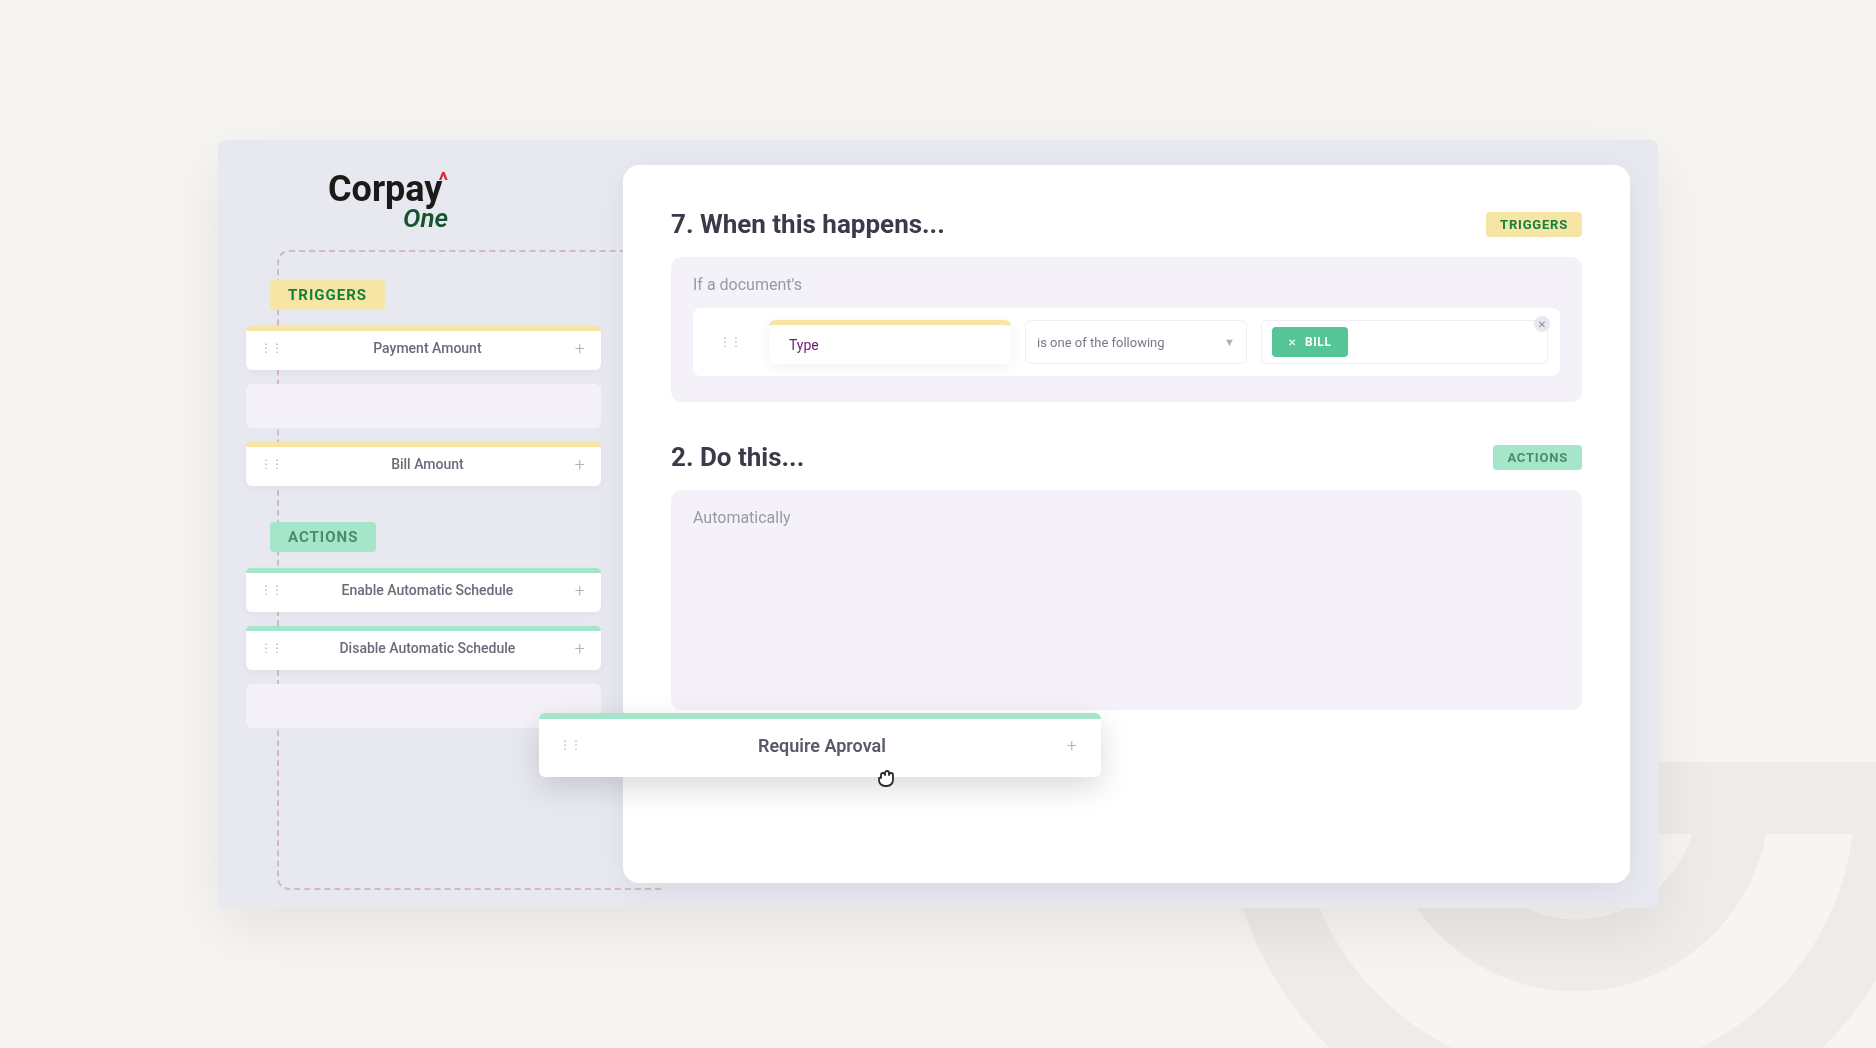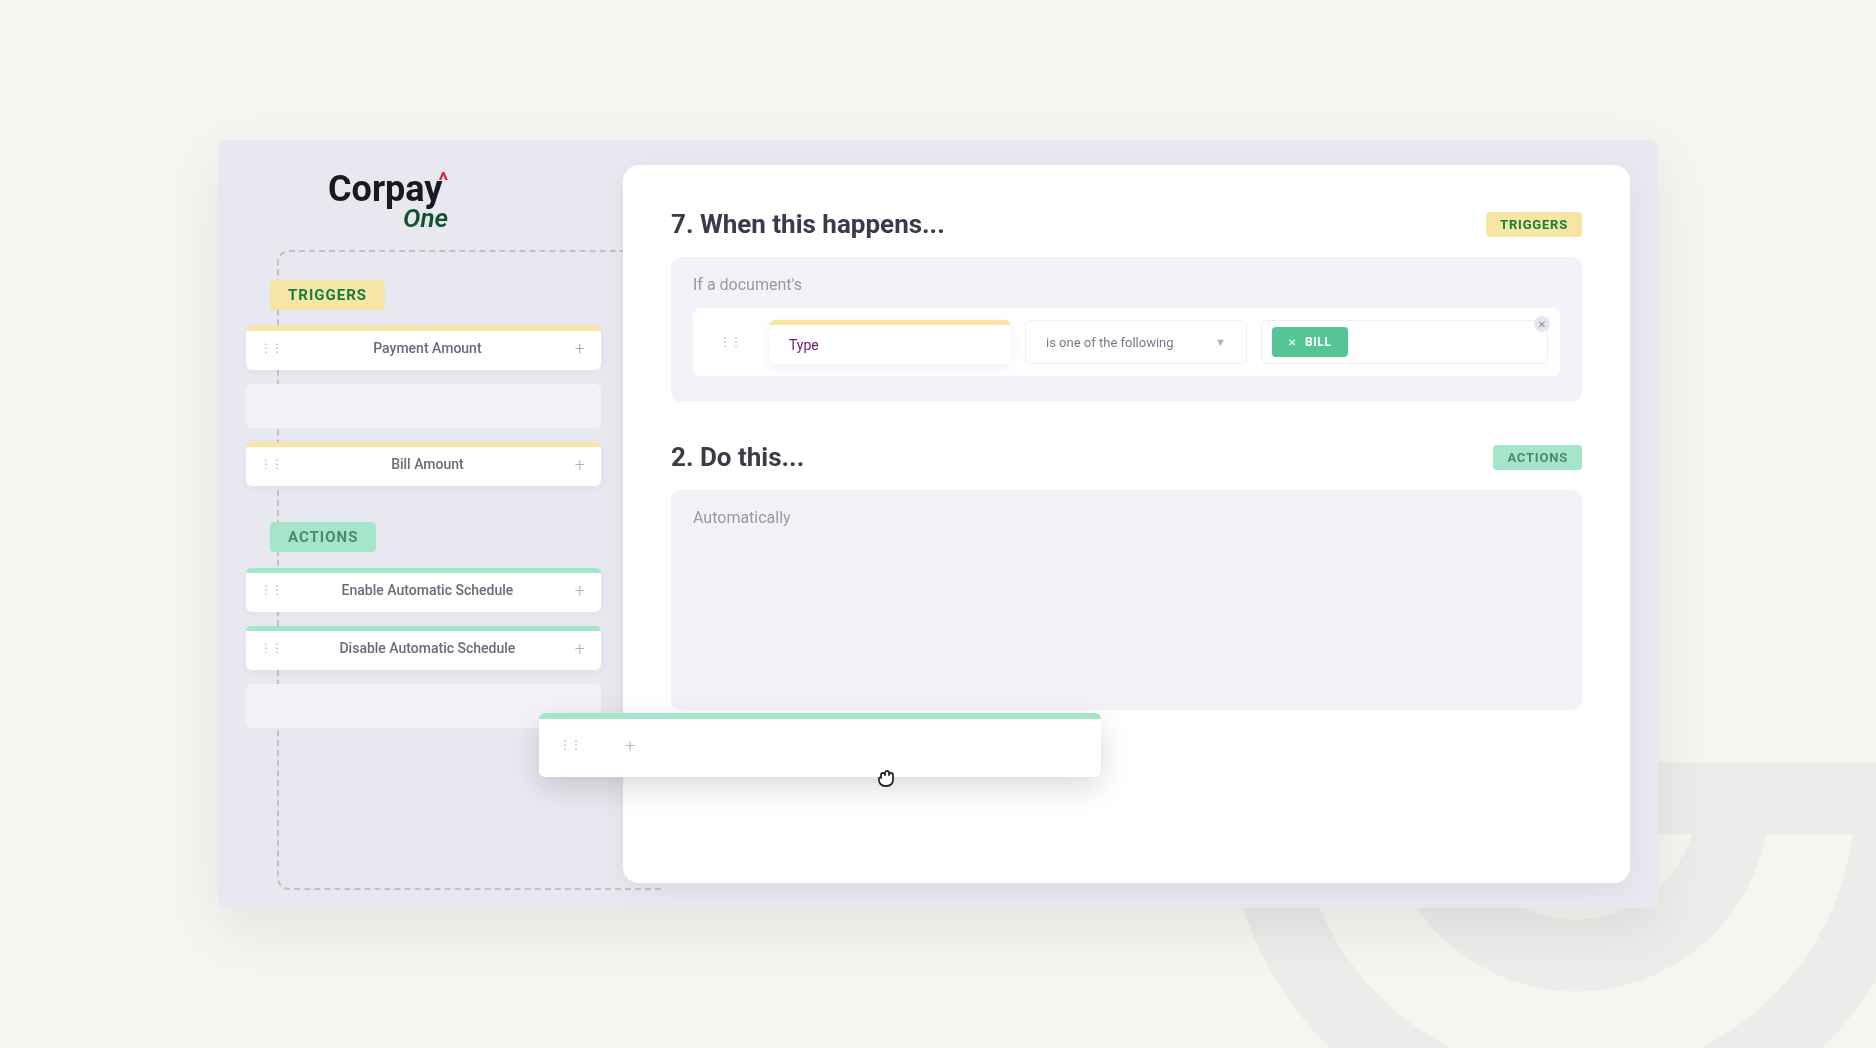--- a/index.html
+++ b/index.html
@@ -184,21 +184,21 @@
       border-top: 5px solid #f7e5a6;
       width: 242px;
       padding: 0 20px;
       font-size: 14px;
       color: #701a75;
       box-shadow: 0 4px 14px rgba(0,0,0,0.06);
     }
     .operator-chip {
       background: #fff;
       width: 222px;
-      padding: 0 20px;
+      padding: 0 11px;
       font-size: 13px;
       color: #7a7888;
       border: 1px solid #f0eef4;
       justify-content: space-between;
     }
     .chev { color: #b0aebf; font-size: 11px; }
     .value-chip {
       background: #fff;
       flex: 1;
       padding: 0 10px;
@@ -353,20 +353,21 @@
 
     <div class="action-box">
       <div class="condition-hint">Automatically</div>
     </div>
 
   </div>
 
   <div class="dragging-card">
     <div class="card-accent accent-action"></div>
     <span class="drag-handle" style="padding:0 20px">⋮⋮</span>
+    <span class="card-label">Require Aproval</span>
     <span class="plus-btn" style="padding:0 24px">+</span>
   </div>
 
   <svg class="cursor-grab" width="28" height="28" viewBox="0 0 28 28">
     <path d="M8 14 v-3 a2 2 0 0 1 4 0 v-2 a2 2 0 0 1 4 0 v2 a2 2 0 0 1 4 0 v5 a6 6 0 0 1 -6 6 h-2 a6 6 0 0 1 -6 -6 v-2 a2 2 0 0 1 2 0 z" fill="#fff" stroke="#2a2a2a" stroke-width="1.8" stroke-linejoin="round"></path>
   </svg>
 
 </div>
 
 </body></html>

